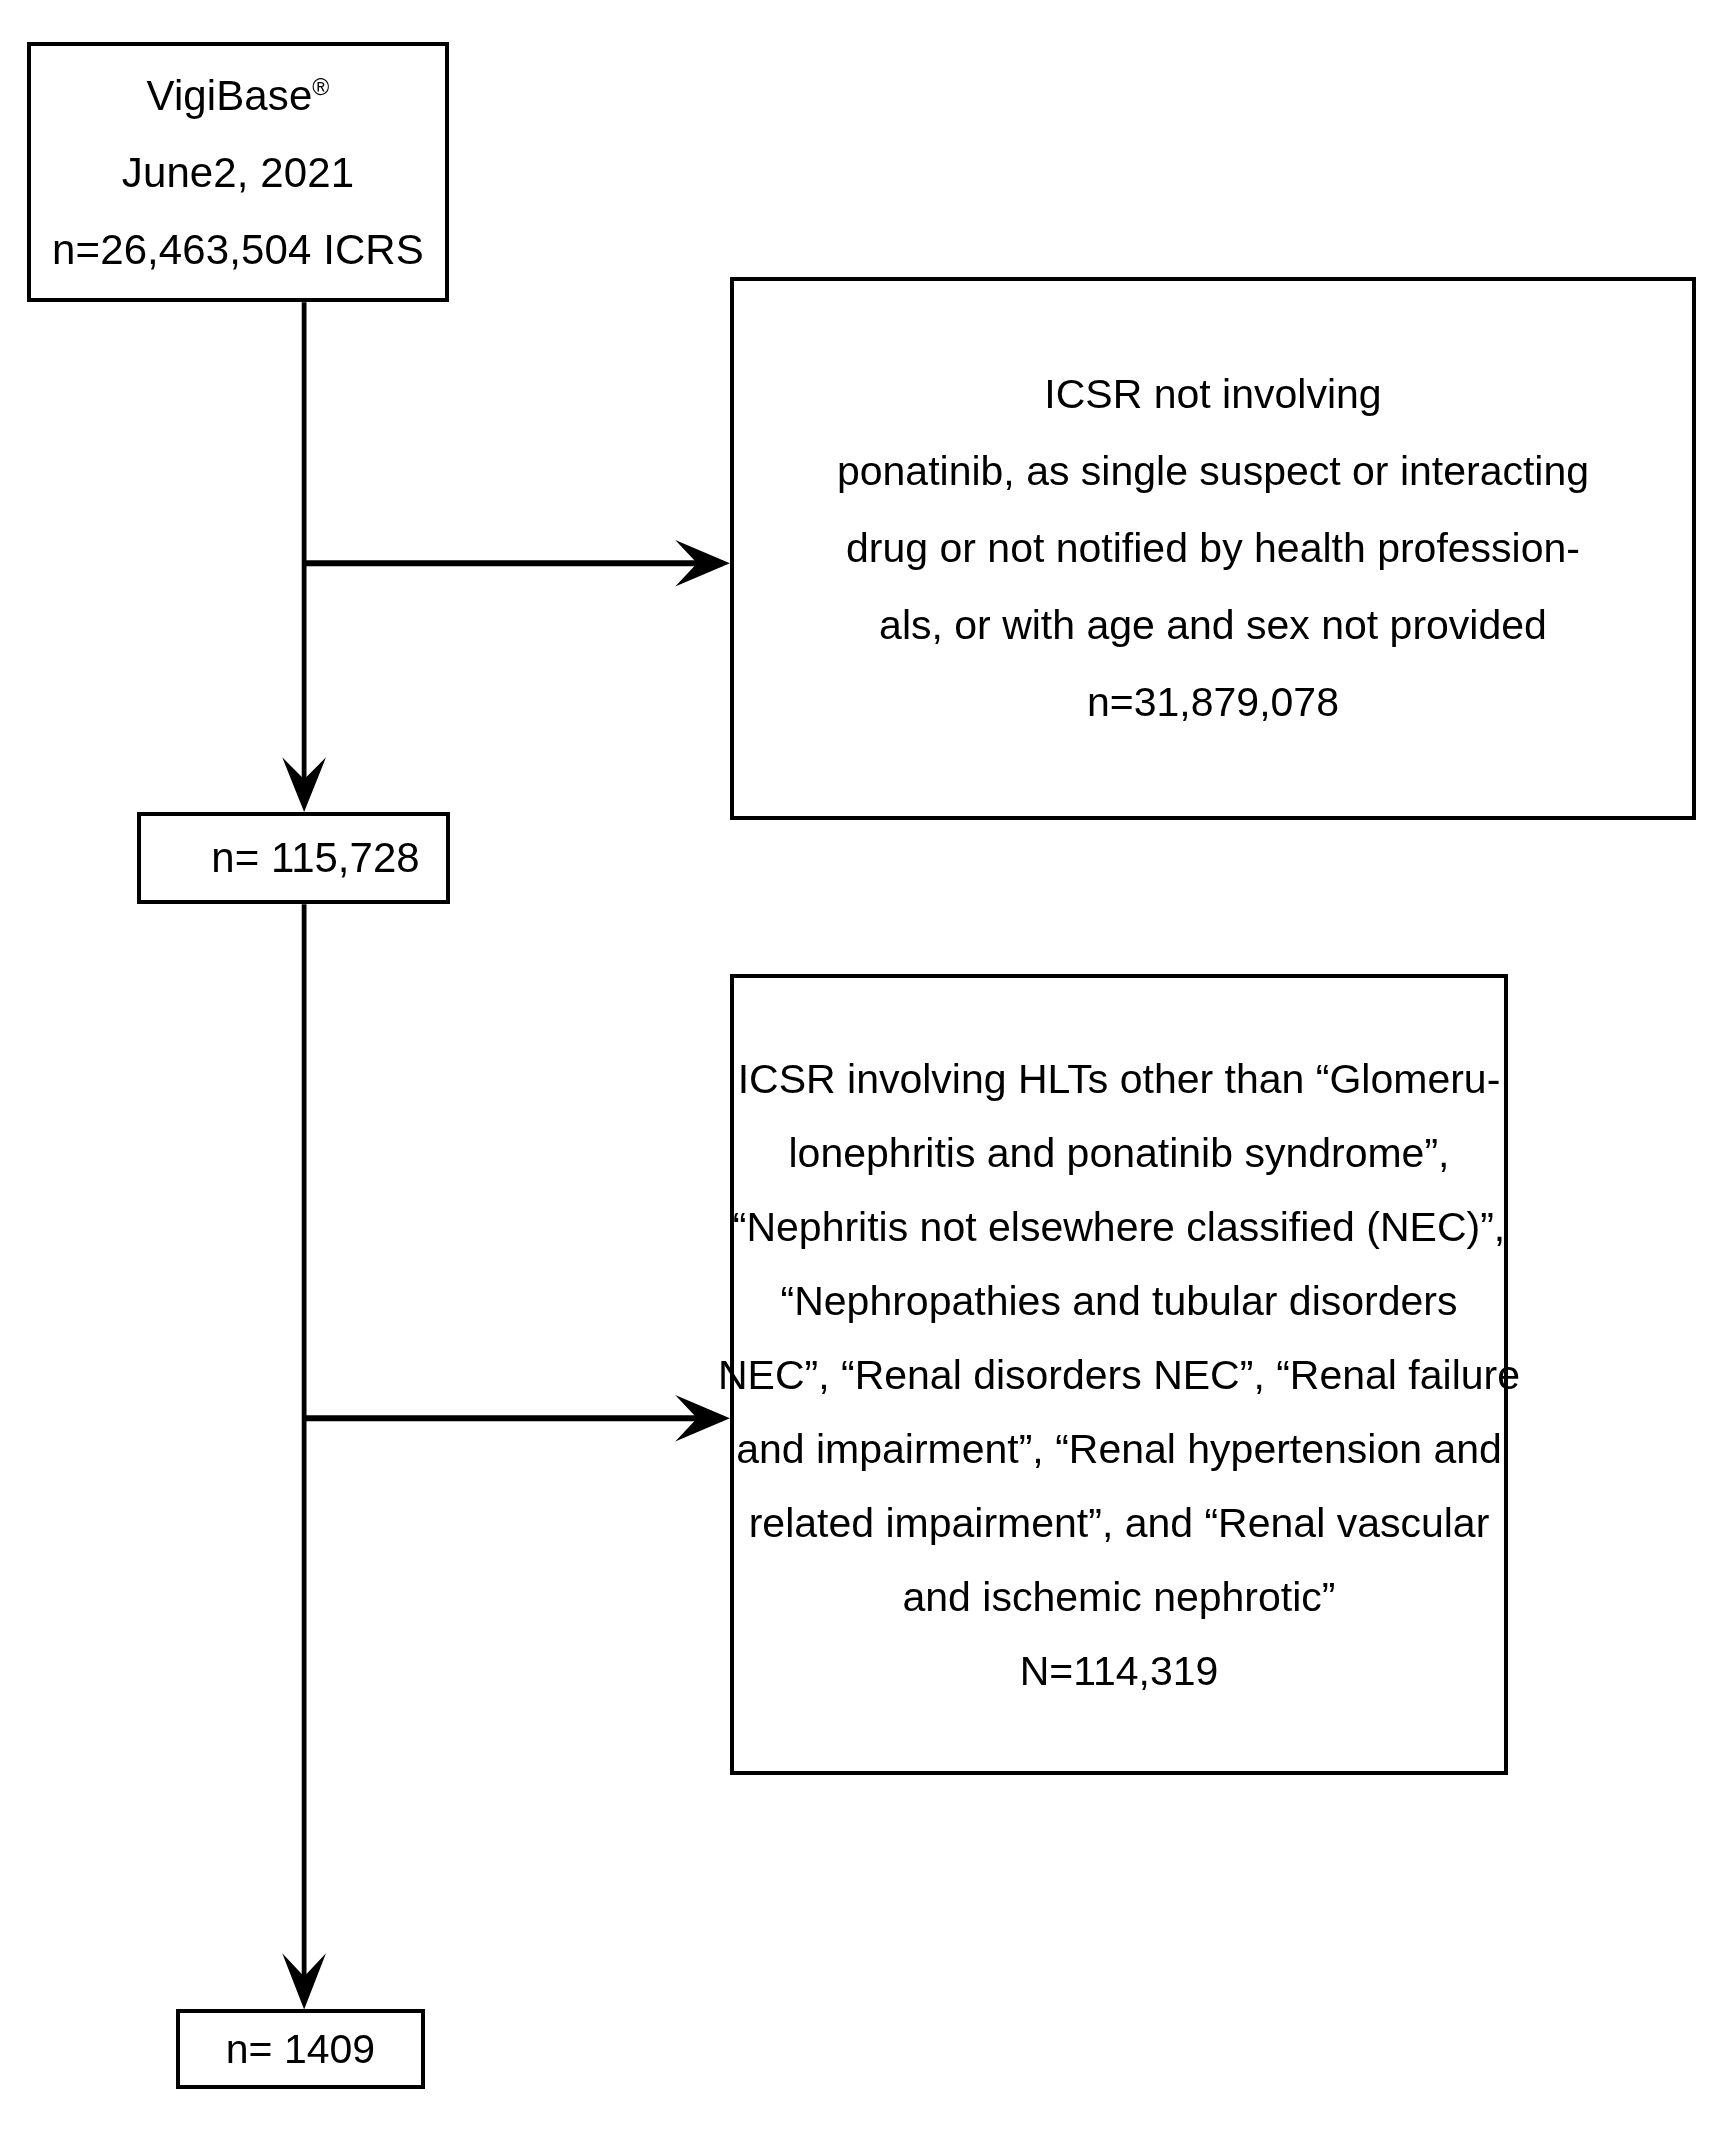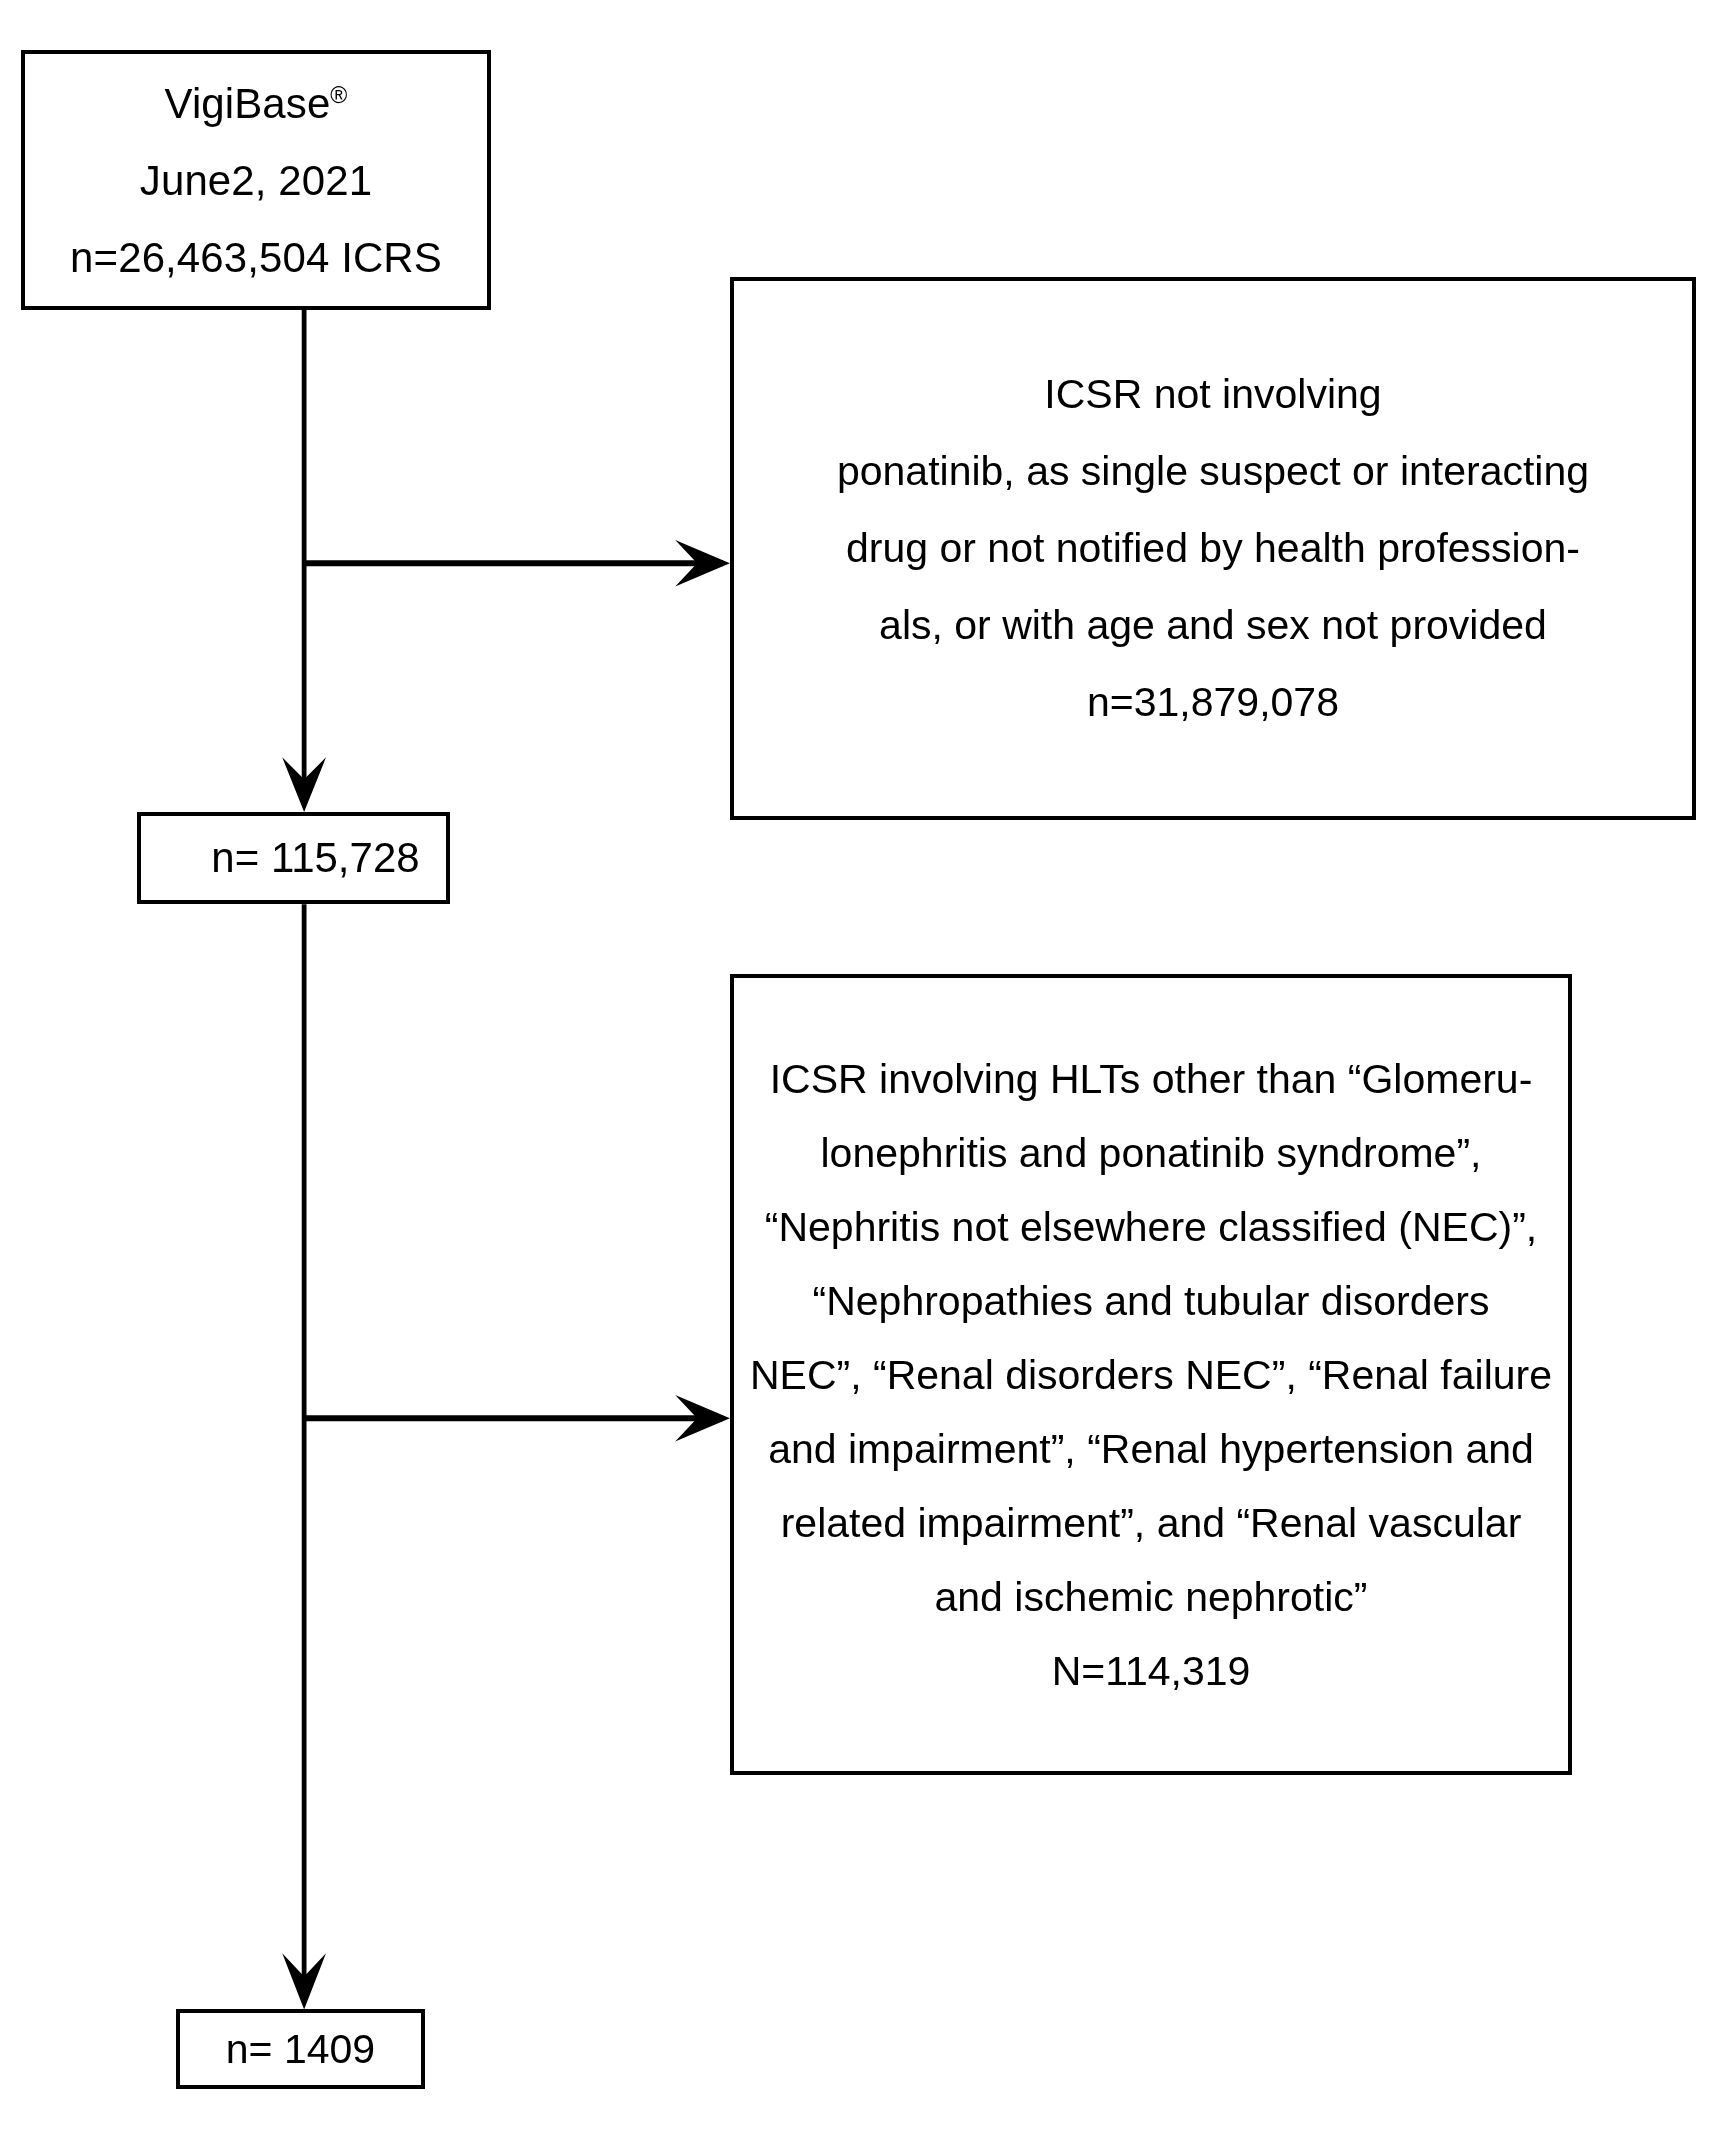--- a/index.html
+++ b/index.html
@@ -35,26 +35,25 @@
   }
 
   .node-line {
     display: block;
     white-space: nowrap;
     color: #000000;
   }
 
   
   #source-box {
-    left: 21px;
+    left: 27px;
     top: 42px;
-    width: 470px;
+    width: 422px;
     height: 260px;
     padding: 6.8px 8.2px;
-    margin-top: 8px;
   }
   #source-box .node-line {
     font-size: 42px;
     line-height: 77px;
     letter-spacing: 0.1px;
   }
   .reg-mark {
     font-size: 0.55em;
     vertical-align: super;
     line-height: 0;
@@ -102,21 +101,21 @@
   #exclusion-box-1 {
     left: 730px;
     top: 277px;
     width: 966px;
     height: 543px;
   }
 
   #exclusion-box-2 {
     left: 730px;
     top: 974px;
-    width: 842px;
+    width: 778px;
     height: 801px;
   }
   #exclusion-box-2 .node-line,
   #exclusion-box-2 .node-count {
     line-height: 74px;
   }
 
   
   #connectors {
     position: absolute;

